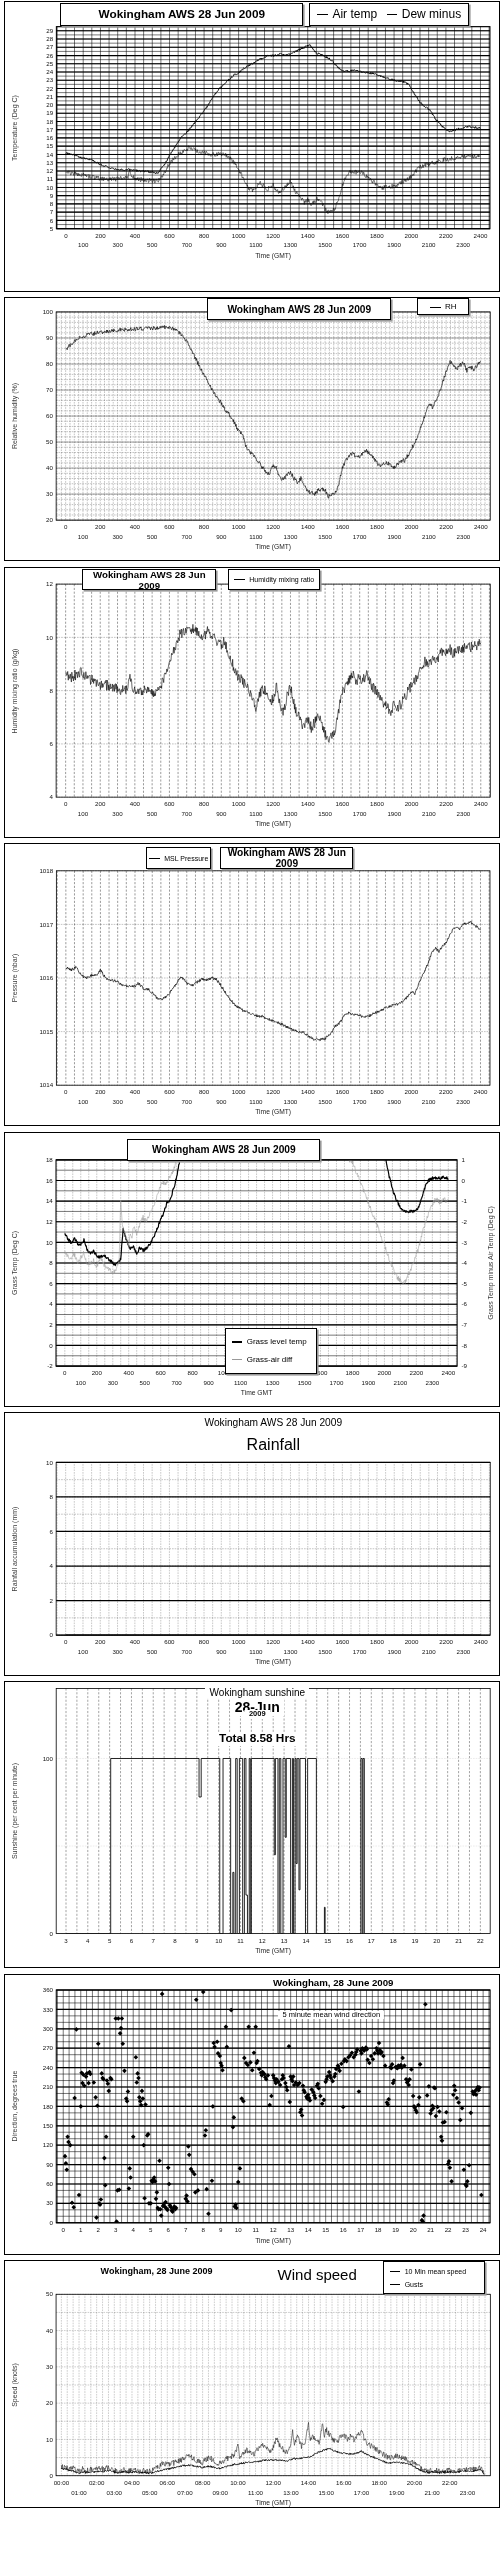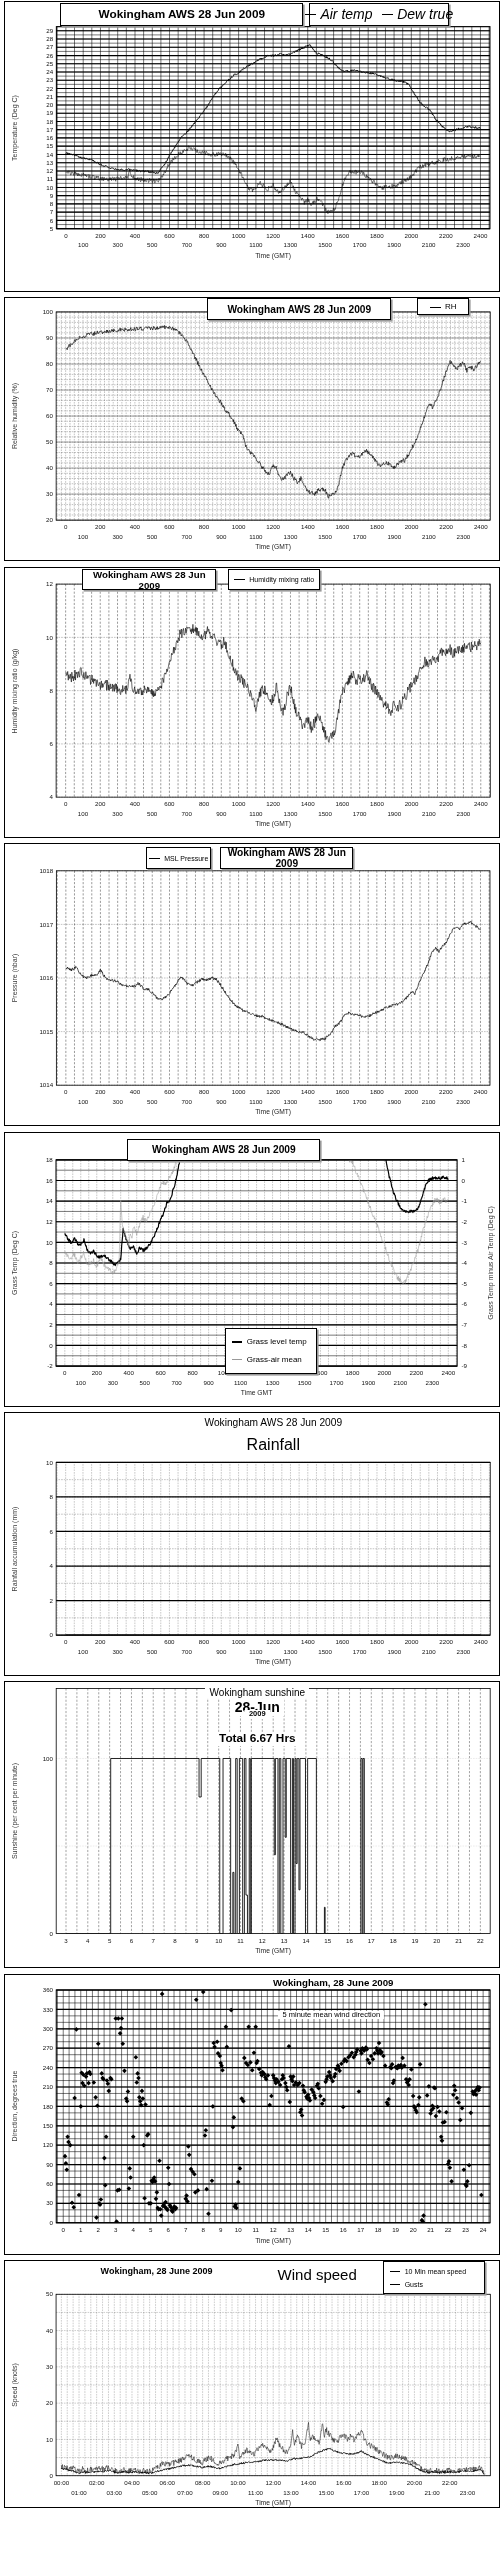--- a/index.html
+++ b/index.html
@@ -211,28 +211,28 @@
           <text x="596.2" y="458" text-anchor="middle">1500</text>
           <text x="660.7" y="458" text-anchor="middle">1700</text>
           <text x="725.1" y="458" text-anchor="middle">1900</text>
           <text x="789.6" y="458" text-anchor="middle">2100</text>
           <text x="854.0" y="458" text-anchor="middle">2300</text>
           <text x="499.5" y="477" text-anchor="middle" font-size="12.5px" fill="#222">Time (GMT)</text>
         </g>
       </svg>
       <div class="ylab" style="left: 8.6px; top: 126px; transform: translate(-50%, -50%) rotate(-90deg);">Temperature (Deg C)</div>
       <div class="tbox" style="font-size: 11.8px; font-weight: bold; top: 1.1px; left: 55px; width: 243px; height: 22.5px;">Wokingham AWS 28 Jun 2009</div>
-      <div class="lgbox h" style="left: 304px; top: 1.1px; width: 140px; height: 22.5px; font-size: 14px; font-style: italic;">
+      <div class="lgbox h" style="left: 304px; top: 1.1px; width: 160px; height: 22.5px; font-size: 12px;">
         <span class="lg-item">
           <span class="dash" style="height: 1.6px; background: rgb(0, 0, 0);"></span>
           <span>Air temp</span>
         </span>
         <span class="lg-item">
           <span class="dash" style="height: 0.8px; background: rgb(0, 0, 0);"></span>
-          <span>Dew true</span>
+          <span>Dew minus</span>
         </span>
       </div>
     </section>
   <section class="chart" style="height: 264px;">
       <svg width="494" height="264" viewBox="0 0 920 492">
         <g>
           <line x1="96.6" y1="26" x2="96.6" y2="414" stroke="#333" stroke-width="1" stroke-dasharray="1 2"></line>
           <line x1="104.7" y1="26" x2="104.7" y2="414" stroke="#333" stroke-width="1" stroke-dasharray="1 2"></line>
           <line x1="112.7" y1="26" x2="112.7" y2="414" stroke="#333" stroke-width="1" stroke-dasharray="1 2"></line>
           <line x1="120.8" y1="26" x2="120.8" y2="414" stroke="#333" stroke-width="1" stroke-dasharray="1 2"></line>
@@ -817,21 +817,21 @@
       <div class="ylab" style="left: 8.6px; top: 130px; transform: translate(-50%, -50%) rotate(-90deg);">Grass Temp (Deg C)</div>
       <div class="ylab" style="left: 485px; top: 130px; transform: translate(-50%, -50%) rotate(-90deg);">Grass Temp minus Air Temp (Deg C)</div>
       <div class="tbox" style="font-size: 10.2px; font-weight: bold; top: 6.4px; left: 122px; width: 193px; height: 21.5px;">Wokingham AWS 28 Jun 2009</div>
       <div class="lgbox v" style="left: 220px; top: 195px; width: 92px; height: 46px; font-size: 8px;">
         <span class="lg-item">
           <span class="dash" style="height: 1.6px; background: rgb(0, 0, 0);"></span>
           <span>Grass level temp</span>
         </span>
         <span class="lg-item">
           <span class="dash" style="height: 0.8px; background: rgb(153, 153, 153);"></span>
-          <span>Grass-air mean</span>
+          <span>Grass-air diff</span>
         </span>
       </div>
     </section>
   <section class="chart" style="height: 264px;">
       <svg width="494" height="264" viewBox="0 0 920 492">
         <g>
           <line x1="96.6" y1="92" x2="96.6" y2="414" stroke="#444" stroke-width="1" stroke-dasharray="1 2"></line>
           <line x1="112.7" y1="92" x2="112.7" y2="414" stroke="#444" stroke-width="1" stroke-dasharray="1 2"></line>
           <line x1="128.8" y1="92" x2="128.8" y2="414" stroke="#444" stroke-width="1" stroke-dasharray="1 2"></line>
           <line x1="145.0" y1="92" x2="145.0" y2="414" stroke="#444" stroke-width="1" stroke-dasharray="1 2"></line>
@@ -1026,21 +1026,21 @@
           <text x="804.4" y="486" text-anchor="middle">20</text>
           <text x="845.1" y="486" text-anchor="middle">21</text>
           <text x="885.7" y="486" text-anchor="middle">22</text>
           <text x="499.5" y="506" text-anchor="middle" font-size="12.5px" fill="#222">Time (GMT)</text>
         </g>
       </svg>
       <div class="ylab" style="left: 8.6px; top: 129px; transform: translate(-50%, -50%) rotate(-90deg);">Sunshine (per cent per minute)</div>
       <div class="ptitle" style="font-size: 10px; top: 4.3px; left: 252px; transform: translateX(-50%); line-height: 1.15;">Wokingham sunshine</div>
       <div class="ptitle" style="font-size: 14px; font-weight: bold; top: 17px; left: 252px; transform: translateX(-50%); line-height: 1.15;">28-Jun</div>
       <div class="ptitle" style="font-size: 7.5px; font-weight: bold; top: 28px; left: 252px; transform: translateX(-50%); line-height: 1.15;">2009</div>
-      <div class="ptitle" style="font-size: 11.8px; font-weight: bold; top: 50px; left: 252px; transform: translateX(-50%); line-height: 1.15;">Total 6.67 Hrs</div>
+      <div class="ptitle" style="font-size: 11.8px; font-weight: bold; top: 50px; left: 252px; transform: translateX(-50%); line-height: 1.15;">Total 8.58 Hrs</div>
     </section>
   <section class="chart" style="height: 281px;">
       <svg width="494" height="281" viewBox="0 0 920 524">
         <g>
           <line x1="97.2" y1="28" x2="97.2" y2="462" stroke="#000" stroke-width="1"></line>
           <line x1="108.0" y1="28" x2="108.0" y2="462" stroke="#000" stroke-width="1"></line>
           <line x1="118.9" y1="28" x2="118.9" y2="462" stroke="#000" stroke-width="1"></line>
           <line x1="129.8" y1="28" x2="129.8" y2="462" stroke="#000" stroke-width="1"></line>
           <line x1="140.7" y1="28" x2="140.7" y2="462" stroke="#000" stroke-width="1"></line>
           <line x1="151.5" y1="28" x2="151.5" y2="462" stroke="#000" stroke-width="1"></line>

